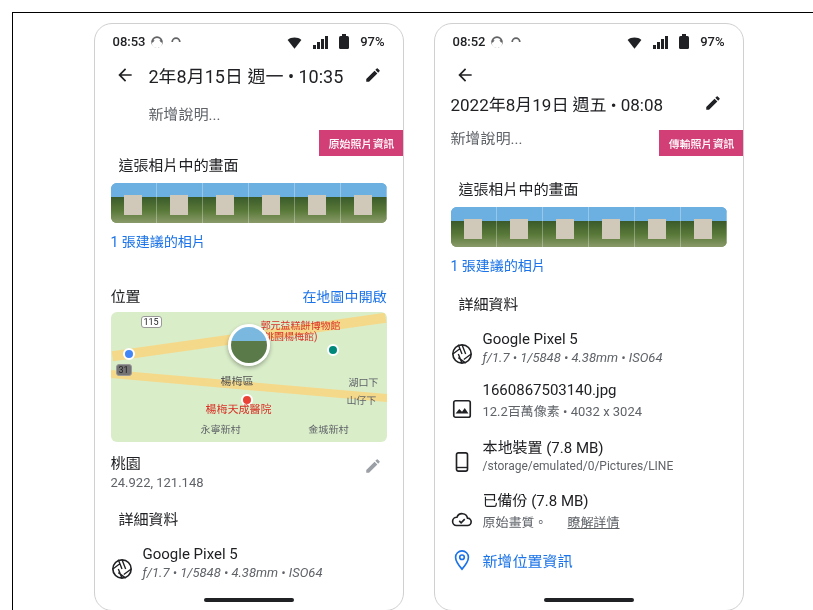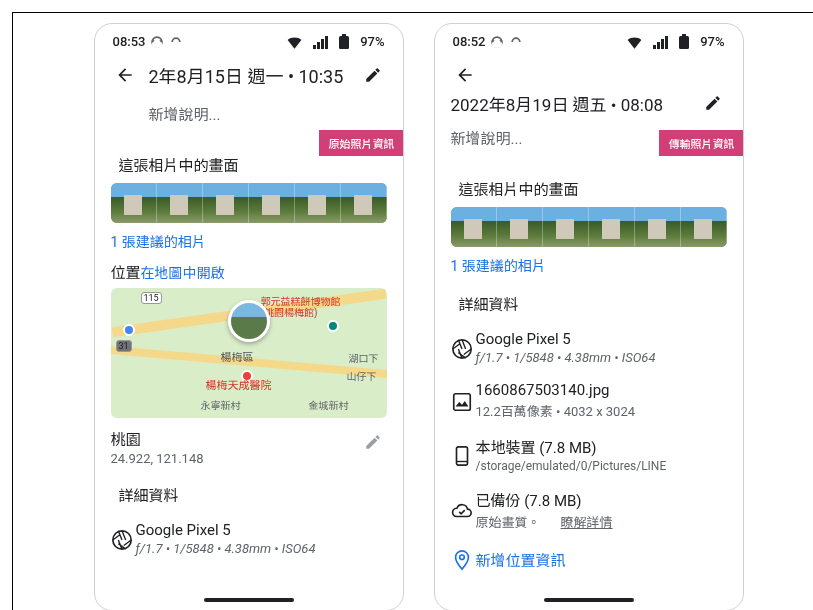--- a/index.html
+++ b/index.html
@@ -16,36 +16,36 @@
     .edit-btn { width: 28px; height: 28px; display: flex; align-items: center; justify-content: center; cursor: pointer; }
     .placeholder-text { color: #5f6368; font-size: 15px; padding: 10px 0 12px 38px; }
     .badge { position: absolute; right: -2px; background: #d23f77; color: #fff; font-size: 11px; font-weight: 500; padding: 5px 10px; z-index: 10; }
     .badge1 { top: 106px; }
     .badge2 { top: 106px; }
     .section-title { font-size: 15px; font-weight: 400; margin: 18px 8px 8px; }
     .photo-strip { height: 40px; background: linear-gradient(to bottom, #5a9fd4 0%, #5a9fd4 35%, #4a7a3a 35%, #6a8a4a 100%); border-radius: 6px; position: relative; overflow: hidden; display: flex; }
     .photo-strip .seg { flex: 1; border-right: 1px solid rgba(255,255,255,0.3); background: linear-gradient(to bottom, #6bb0e0 0%, #6bb0e0 35%, #3a5a2a 35%, #5a7a3a 70%, #8a9a6a 100%); position: relative; }
     .photo-strip .seg::after { content: ''; position: absolute; bottom: 8px; left: 30%; width: 40%; height: 50%; background: #d0c8b8; }
     .link-text { color: #1a73e8; font-size: 14px; margin: 8px 0; display: block; }
-    .loc-header { display: flex; align-items: baseline; margin-top: 10px; }
+    .loc-header { display: flex; justify-content: space-between; align-items: baseline; margin-top: 34px; }
     .loc-header .title { font-size: 15px; }
     .loc-header .link { color: #1a73e8; font-size: 14px; cursor: pointer; }
     .map { height: 130px; background: #d9edc9; border-radius: 6px; margin-top: 6px; position: relative; overflow: hidden; }
     .map-road { position: absolute; background: #f5d98a; }
     .map-road.r1 { top: 20px; left: 0; right: 0; height: 10px; transform: rotate(-8deg); }
     .map-road.r2 { top: 70px; left: -10px; right: -10px; height: 8px; transform: rotate(5deg); }
     .map-pin-photo { position: absolute; top: 12px; left: 50%; transform: translateX(-50%); width: 42px; height: 42px; border-radius: 50%; background: linear-gradient(to bottom, #7ab8e0 40%, #5a7a4a 40%); border: 3px solid #fff; box-shadow: 0 2px 4px rgba(0,0,0,0.3); }
     .map-label { position: absolute; font-size: 11px; }
     .map-label.red { color: #d93025; }
     .map-label.gray { color: #5f6368; }
     .map-pin-icon { position: absolute; width: 12px; height: 12px; border-radius: 50%; }
     .loc-coords { margin-top: 10px; display: flex; justify-content: space-between; align-items: flex-start; }
     .loc-coords .txt { font-size: 15px; }
     .loc-coords .sub { color: #5f6368; font-size: 13px; margin-top: 2px; }
-    .detail-row { display: flex; align-items: center; gap: 3px; margin: 16px 0; }
+    .detail-row { display: flex; align-items: flex-end; gap: 10px; margin: 16px 0; }
     .detail-icon { width: 22px; height: 22px; display: flex; align-items: center; justify-content: center; flex-shrink: 0; margin-top: 2px; }
     .detail-text .main { font-size: 15px; }
     .detail-text .sub { color: #5f6368; font-size: 13px; margin-top: 2px; }
     .detail-text .sub .underline { text-decoration: underline; padding-left: 20px; }
     .italic { font-style: italic; }
     .nav-bar { height: 20px; display: flex; justify-content: center; align-items: center; }
     .nav-pill { width: 90px; height: 4px; background: #202124; border-radius: 2px; }
     .signal { display: inline-flex; align-items: flex-end; gap: 1px; }
     .signal span { width: 3px; background: #202124; }
     svg { display: block; }

